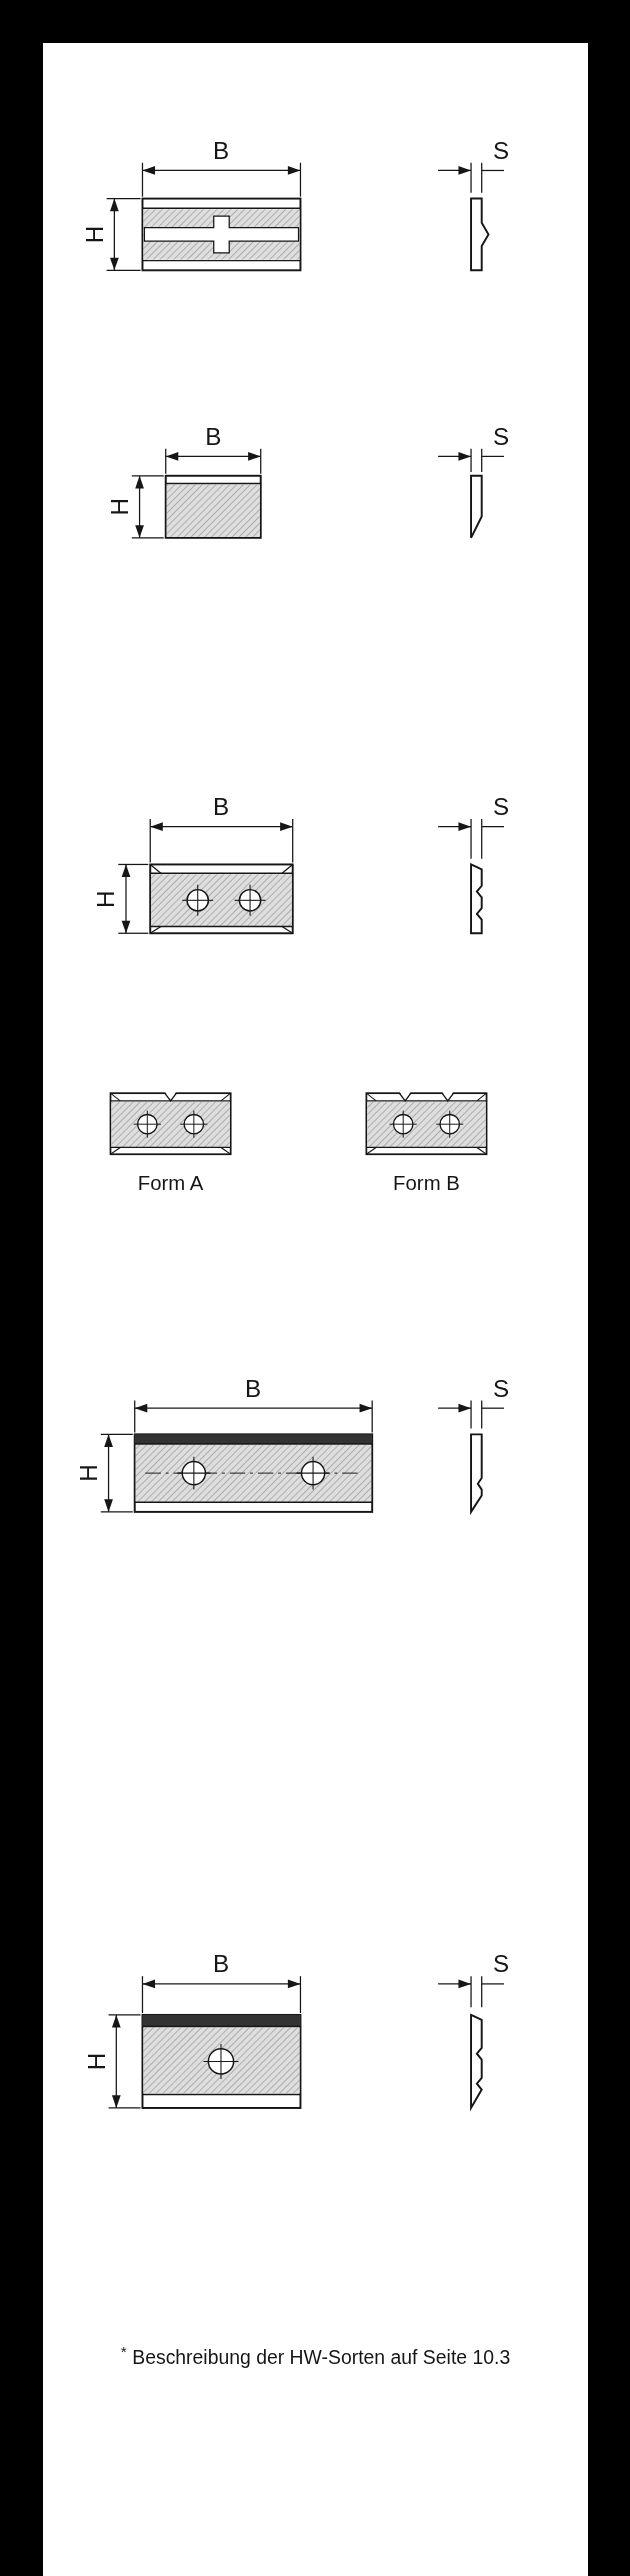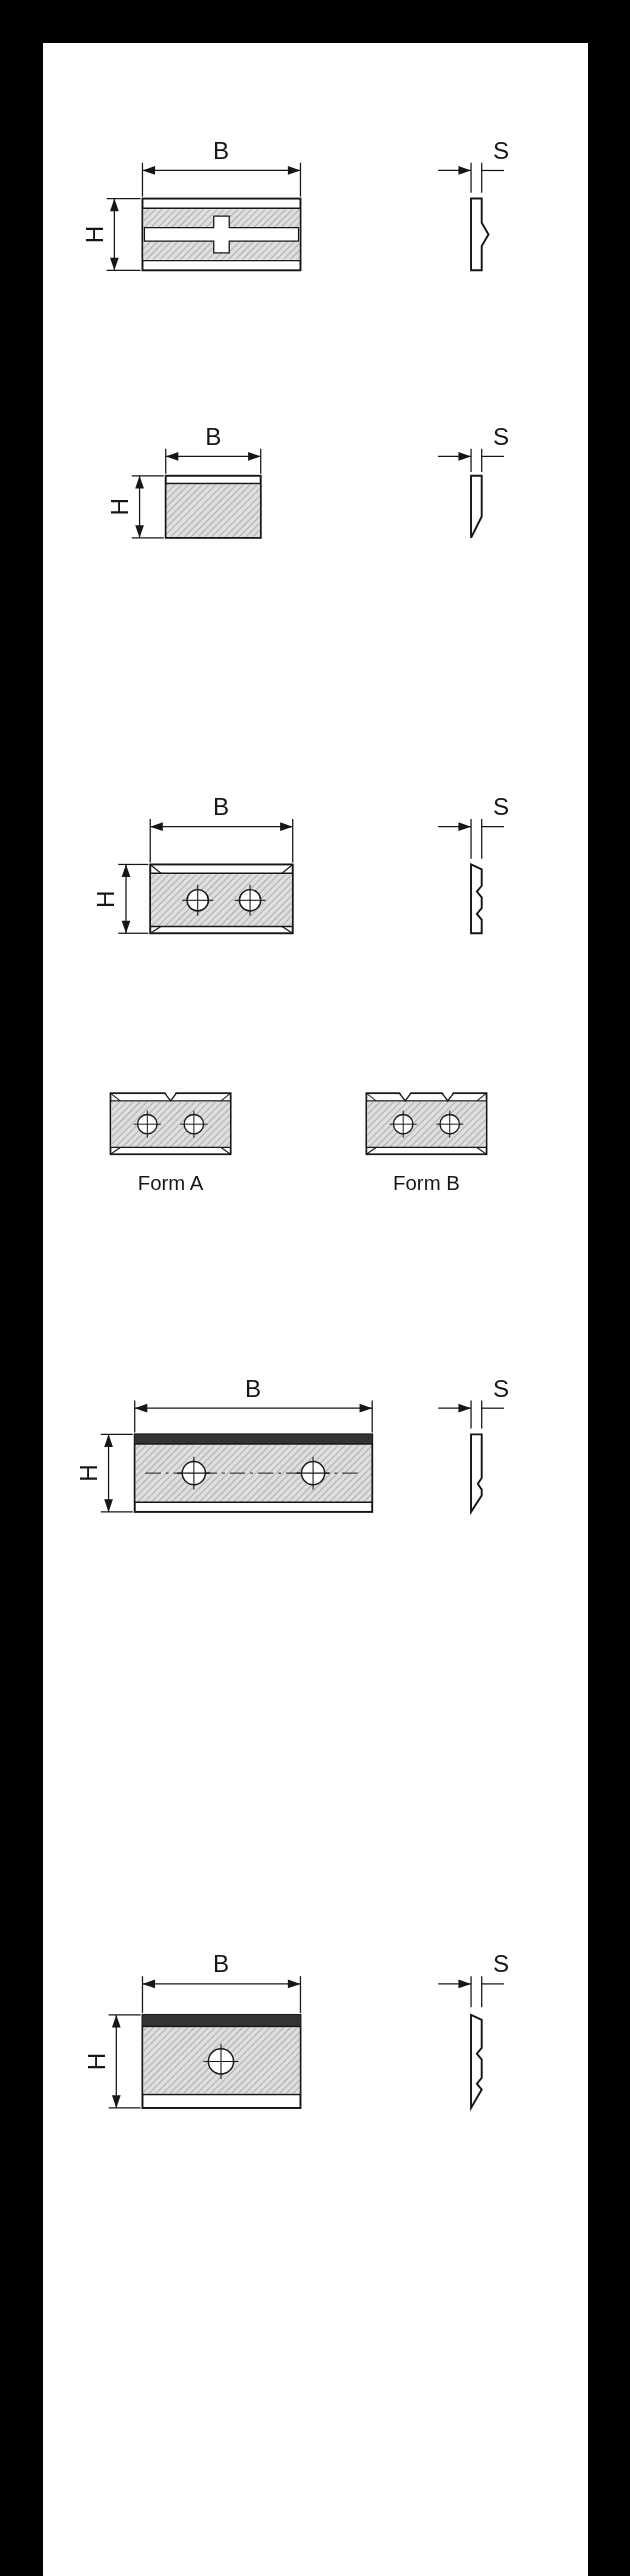--- a/index.html
+++ b/index.html
@@ -288,15 +288,19 @@
         <line x1="497" y1="2038" x2="497" y2="2070"></line>
         <line x1="452" y1="2046" x2="486" y2="2046"></line>
         <line x1="497" y1="2046" x2="520" y2="2046"></line>
         <polygon points="486,2046 473,2041.5 473,2050.5" fill="#161616" stroke="none"></polygon>
       </g>
       <text class="dim-label" x="517" y="2034" text-anchor="middle">S</text>
       <path d="M486 2078 L497 2083 L497 2112 L492 2118 L497 2124 L497 2143 L492 2149 L497 2155 L486 2174 Z" fill="#ffffff" stroke="#161616" stroke-width="2"></path>
     </g>
   </svg>
 
+  <div class="footnote">
+    <sup>*</sup>
+    <span>Beschreibung der HW-Sorten auf Seite 10.3</span>
+  </div>
 
 </div>
 
 
 </body></html>

